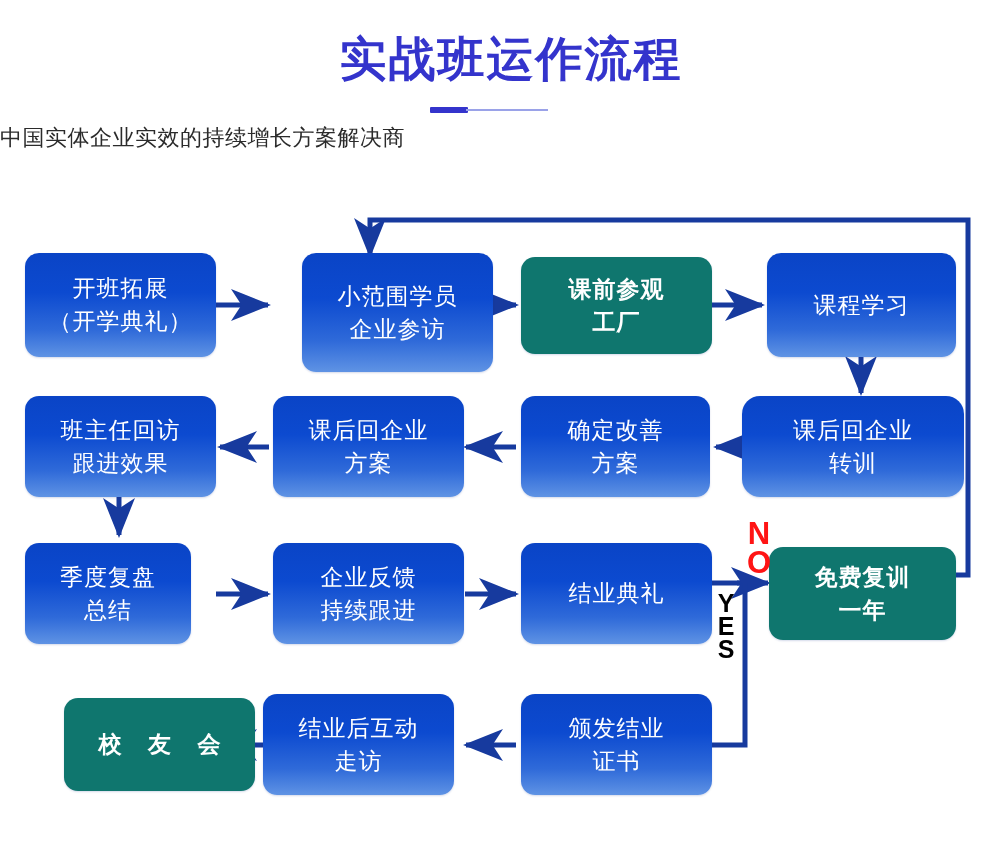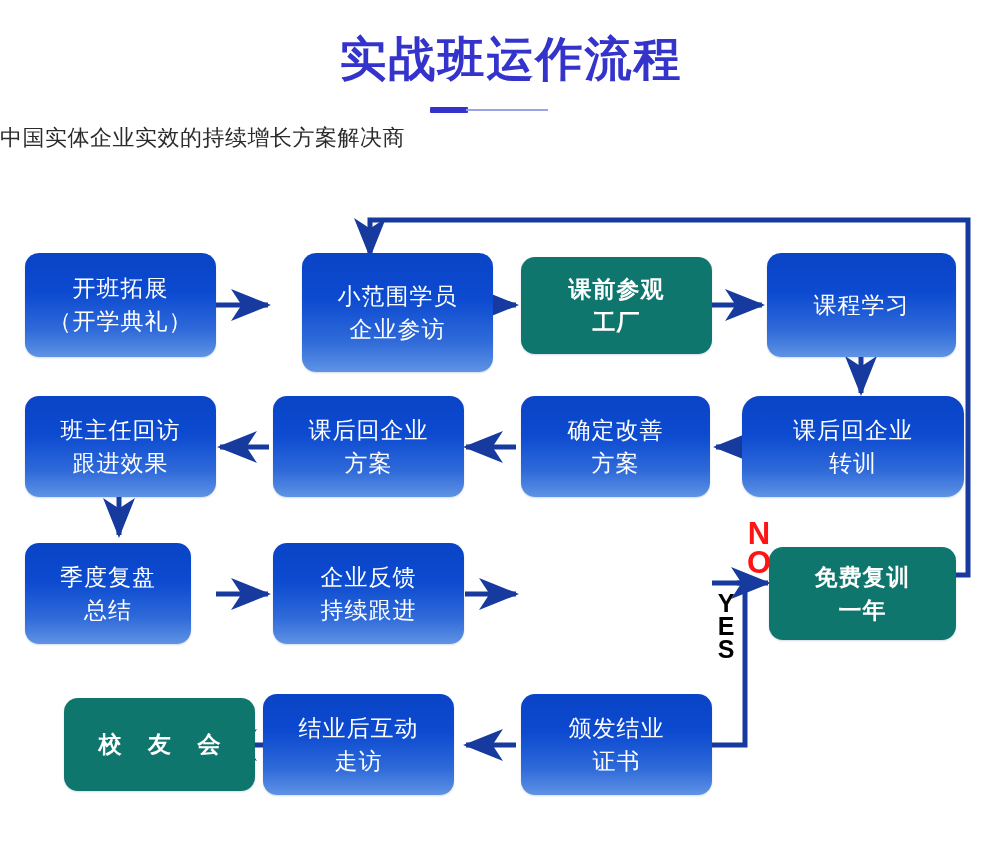--- a/index.html
+++ b/index.html
@@ -181,20 +181,21 @@
 方案</div>
     <div class="node grad" style="left:521px; top:396px; width:189px; height:101px;">确定改善
 方案</div>
     <div class="node grad" style="left:742px; top:396px; width:222px; height:101px;border-radius:18px;">课后回企业
 转训</div>
 
     <div class="node grad" style="left:25px;  top:543px; width:166px; height:101px;">季度复盘
 总结</div>
     <div class="node grad" style="left:273px; top:543px; width:191px; height:101px;">企业反馈
 持续跟进</div>
+    <div class="node grad" style="left:521px; top:543px; width:191px; height:101px;">结业典礼</div>
     <div class="node light" style="left:769px; top:547px; width:187px; height:93px;">免费复训
 一年</div>
 
     <div class="node light spaced" style="left:25px;  top:698px; width:191px; height:93px;">校 友 会</div>
     <div class="node grad" style="left:263px; top:694px; width:191px; height:101px;">结业后互动
 走访</div>
     <div class="node grad" style="left:521px; top:694px; width:191px; height:101px;">颁发结业
 证书</div>
 
     <div class="edge-label no" style="left:742px; top:520px; width:34px;">N

